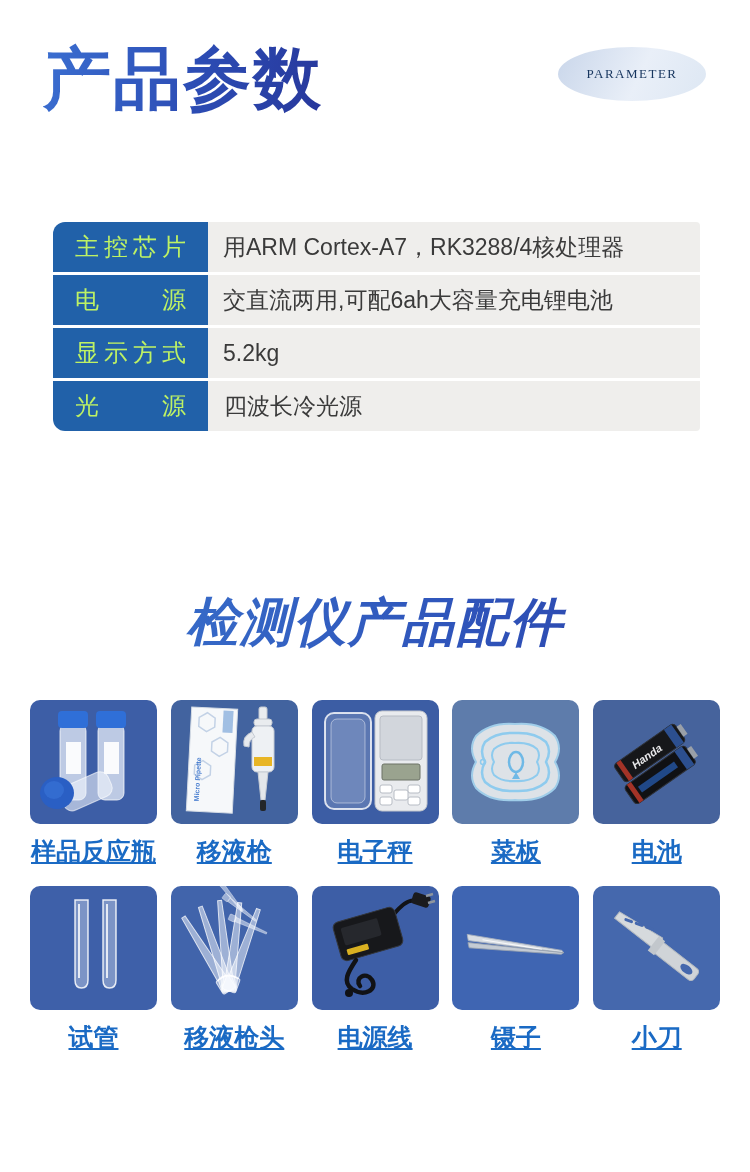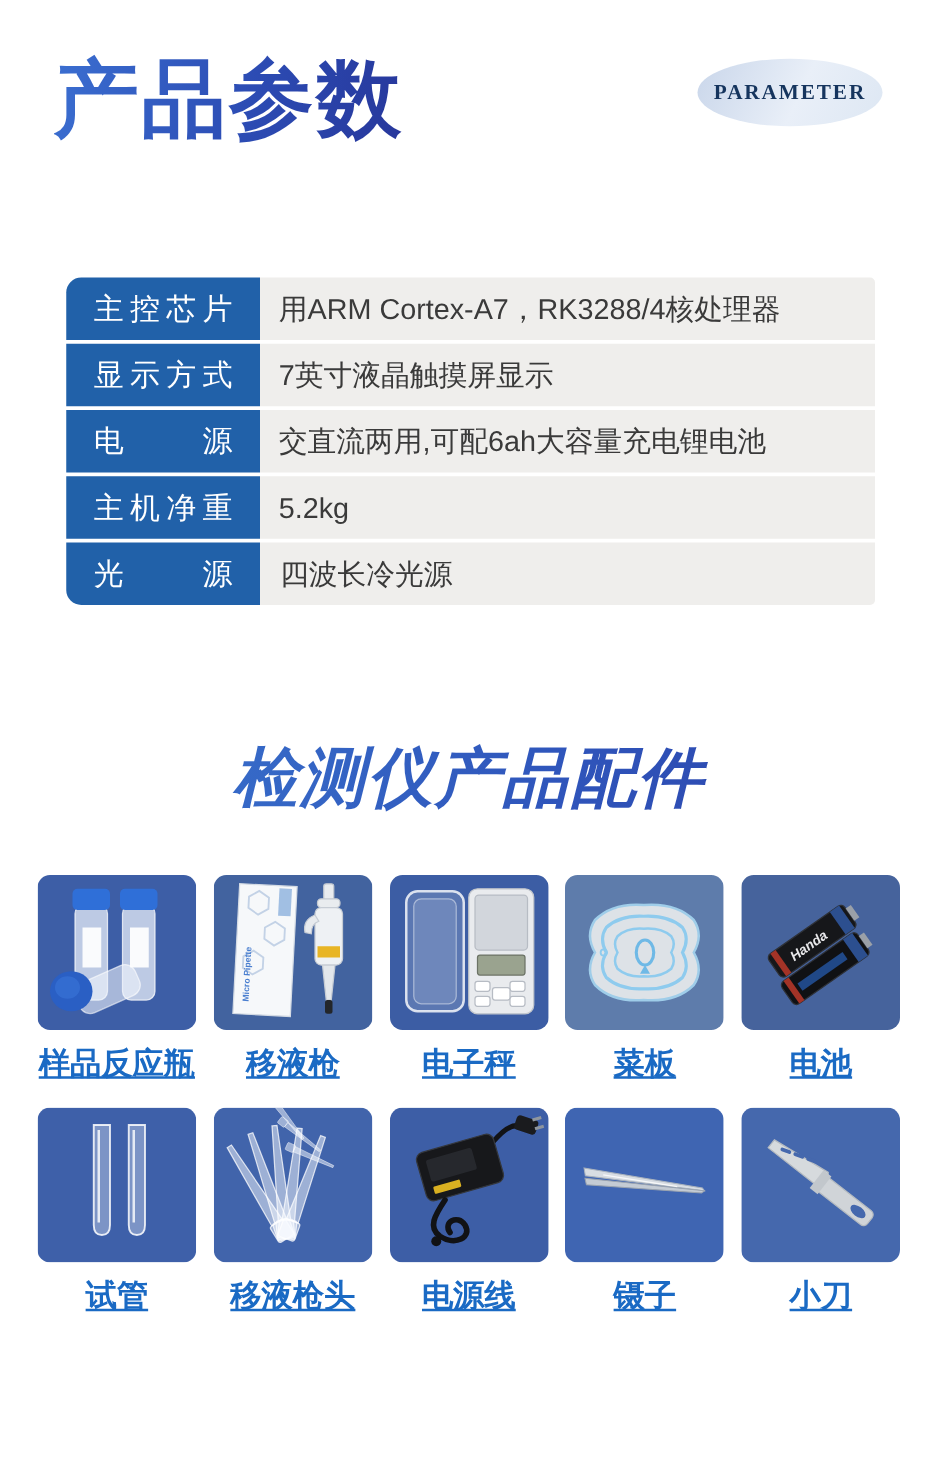--- a/index.html
+++ b/index.html
@@ -17,31 +17,31 @@
     -webkit-text-fill-color:transparent;
   }
   .param-badge {
     position:absolute; left:558px; top:47px; width:148px; height:54px;
     border-radius:50%;
     background:linear-gradient(115deg,#c9d6ea 0%,#e9eff8 55%,#dde7f3 100%);
     display:flex; align-items:center; justify-content:center;
   }
   .param-badge span {
     font-family:"Liberation Serif", serif;
-    font-size:17px; font-weight:bold; letter-spacing:1.5px; color:#16355e;
+    font-size:13px; font-weight:normal; letter-spacing:1.5px; color:#16355e;
   }
 
   
   .spec-table {
     position:absolute; left:53px; top:222px; width:647px;
     display:flex; flex-direction:column; gap:3px;
   }
   .spec-row { display:flex; height:50px; }
   .spec-label {
-    width:155px; background:#2161a9; color:#ffffff;
+    width:155px; background:#2161a9; color:#bef264;
     font-size:24px; display:flex; align-items:center;
     padding:0 22px; flex-shrink:0;
   }
   .spec-label span { display:block; width:100%; text-align:justify; text-align-last:justify; }
   .spec-value {
     flex:1; background:#efeeec; color:#3a3a3a;
     font-size:23px; display:flex; align-items:center; padding-left:15px;
   }
   .spec-row:first-child .spec-label { border-top-left-radius:12px; }
   .spec-row:first-child .spec-value { border-top-right-radius:4px; }
@@ -86,33 +86,27 @@
 
 <div class="spec-table">
   <div class="spec-row">
     <div class="spec-label">
         <span>主控芯片</span>
       </div>
     <div class="spec-value">用ARM Cortex-A7，RK3288/4核处理器</div>
   </div>
   <div class="spec-row">
     <div class="spec-label">
-        <span>显示方式</span>
-      </div>
-    <div class="spec-value">7英寸液晶触摸屏显示</div>
-  </div>
-  <div class="spec-row">
-    <div class="spec-label">
         <span>电　　源</span>
       </div>
     <div class="spec-value">交直流两用,可配6ah大容量充电锂电池</div>
   </div>
   <div class="spec-row">
     <div class="spec-label">
-        <span>主机净重</span>
+        <span>显示方式</span>
       </div>
     <div class="spec-value">5.2kg</div>
   </div>
   <div class="spec-row">
     <div class="spec-label">
         <span>光　　源</span>
       </div>
     <div class="spec-value">四波长冷光源</div>
   </div>
 </div>

